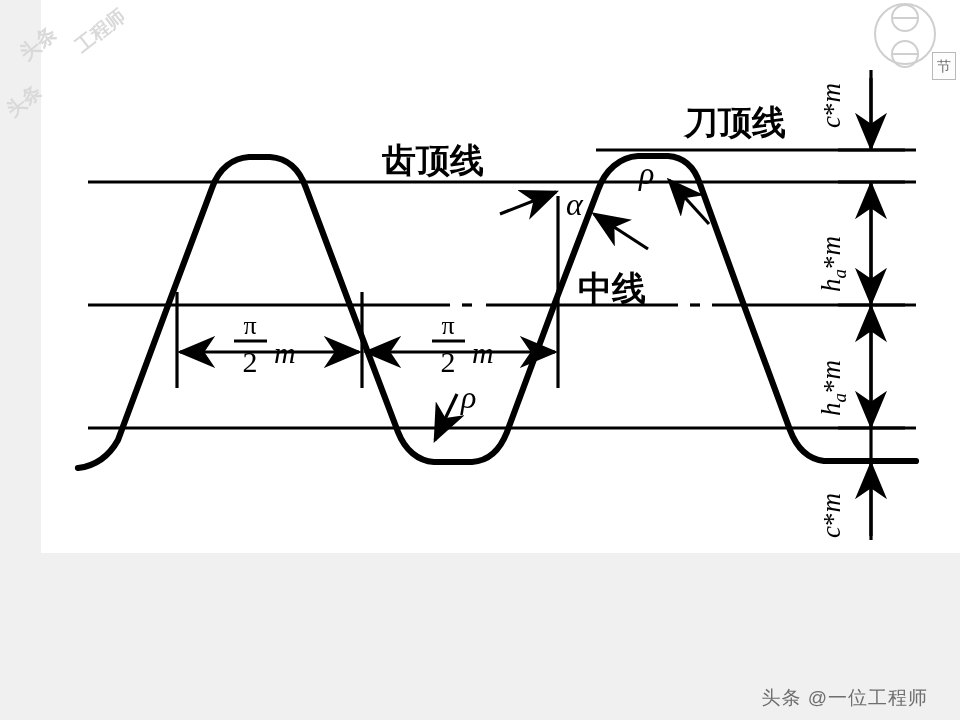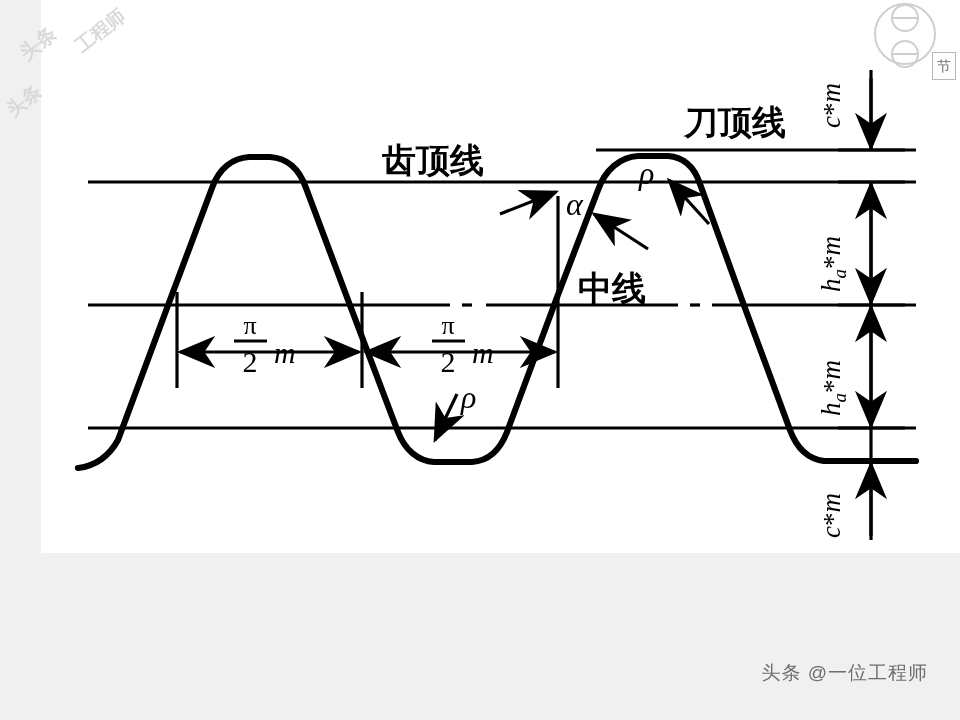--- a/index.html
+++ b/index.html
@@ -34,21 +34,21 @@
     width:22px;height:26px;
     border:1px solid #b9b9b9;
     background:#fdfdfd;
     color:#6b6b6b;
     font-size:14px;
     font-family:"Liberation Sans",sans-serif;
     display:flex;align-items:center;justify-content:center;
     line-height:1;
   }
   #footer{
-    position:absolute;left:0;right:0;bottom:34px;
+    position:absolute;left:0;right:0;bottom:9px;
     text-align:right;padding-right:32px;
     color:#6e6e6e;
     font-size:19px;
     font-family:"Liberation Sans",sans-serif;
     letter-spacing:1px;
     white-space:nowrap;
   }
   text{font-family:"Liberation Serif",serif;}
   .cn{font-family:"Liberation Sans",sans-serif;font-weight:700;}
 </style>

